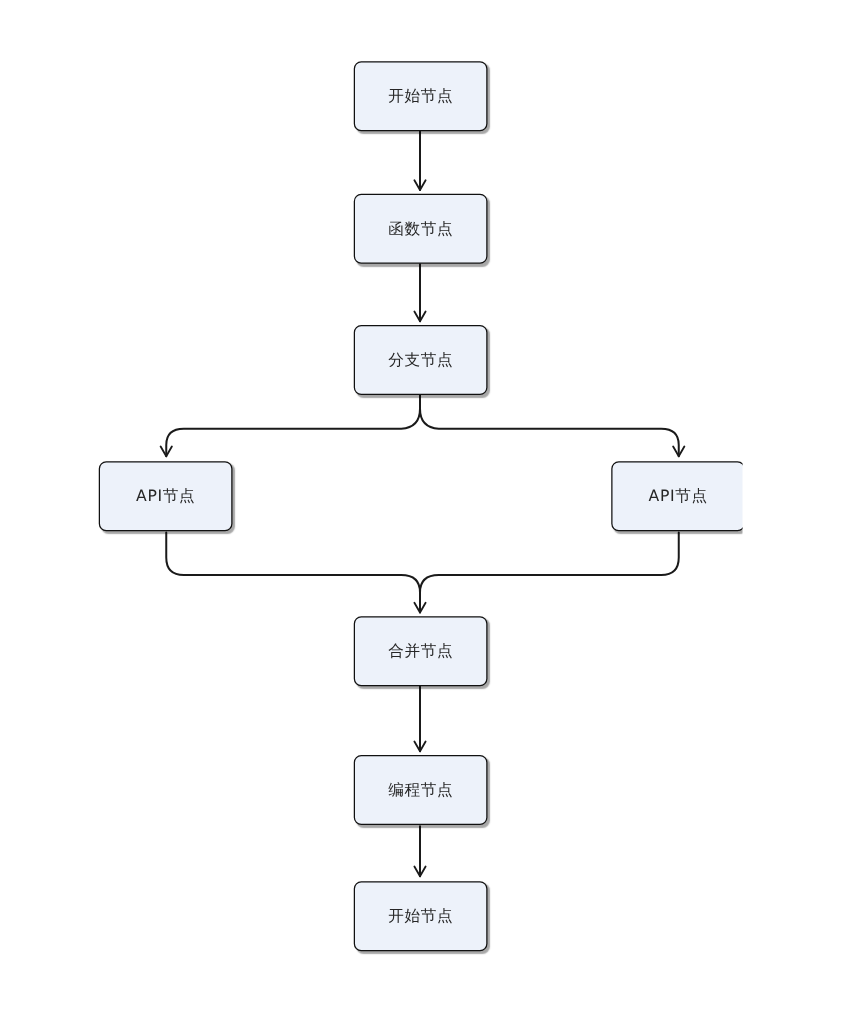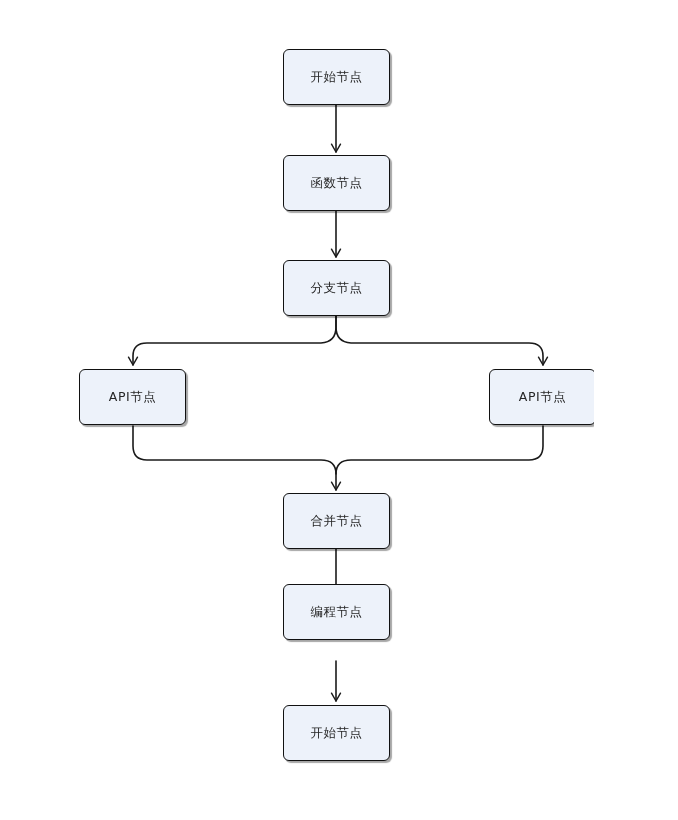--- a/index.html
+++ b/index.html
@@ -40,21 +40,21 @@
     letter-spacing: 0.5px;
     color: #262626;
     cursor: default;
   }
   .node-start    { left: 283px; top: 49px;  }
   .node-function { left: 283px; top: 155px; }
   .node-branch   { left: 283px; top: 260px; }
   .node-api-left { left: 79px;  top: 369px; }
   .node-api-right{ left: 489px; top: 369px; }
   .node-merge    { left: 283px; top: 493px; }
-  .node-program  { left: 283px; top: 584px; }
+  .node-program  { left: 283px; top: 604px; }
   .node-end      { left: 283px; top: 705px; }
 </style>
 </head>
 <body>
 
 <div class="canvas">
 
   <svg class="edge-layer" width="678" height="820" viewBox="0 0 678 820" xmlns="http://www.w3.org/2000/svg">
     <defs>
       <marker id="arrow" viewBox="0 0 10 10" refX="8.5" refY="5" markerWidth="7" markerHeight="7" orient="auto-start-reverse" markerUnits="strokeWidth">

